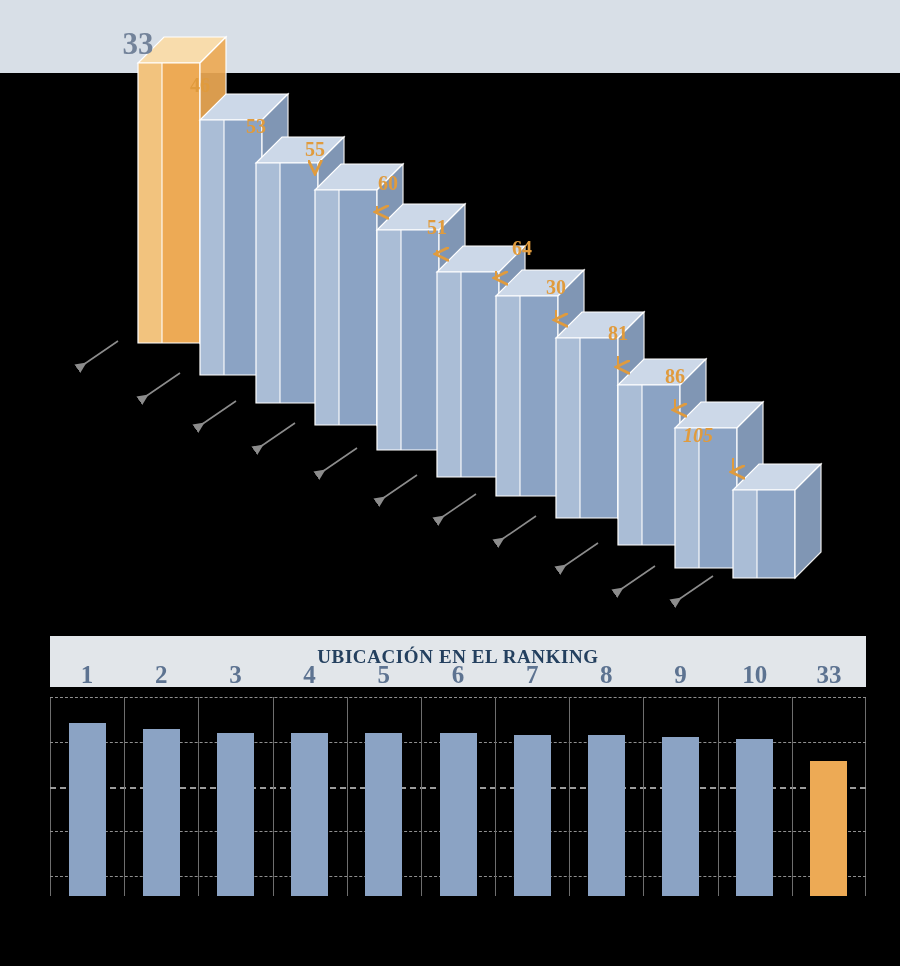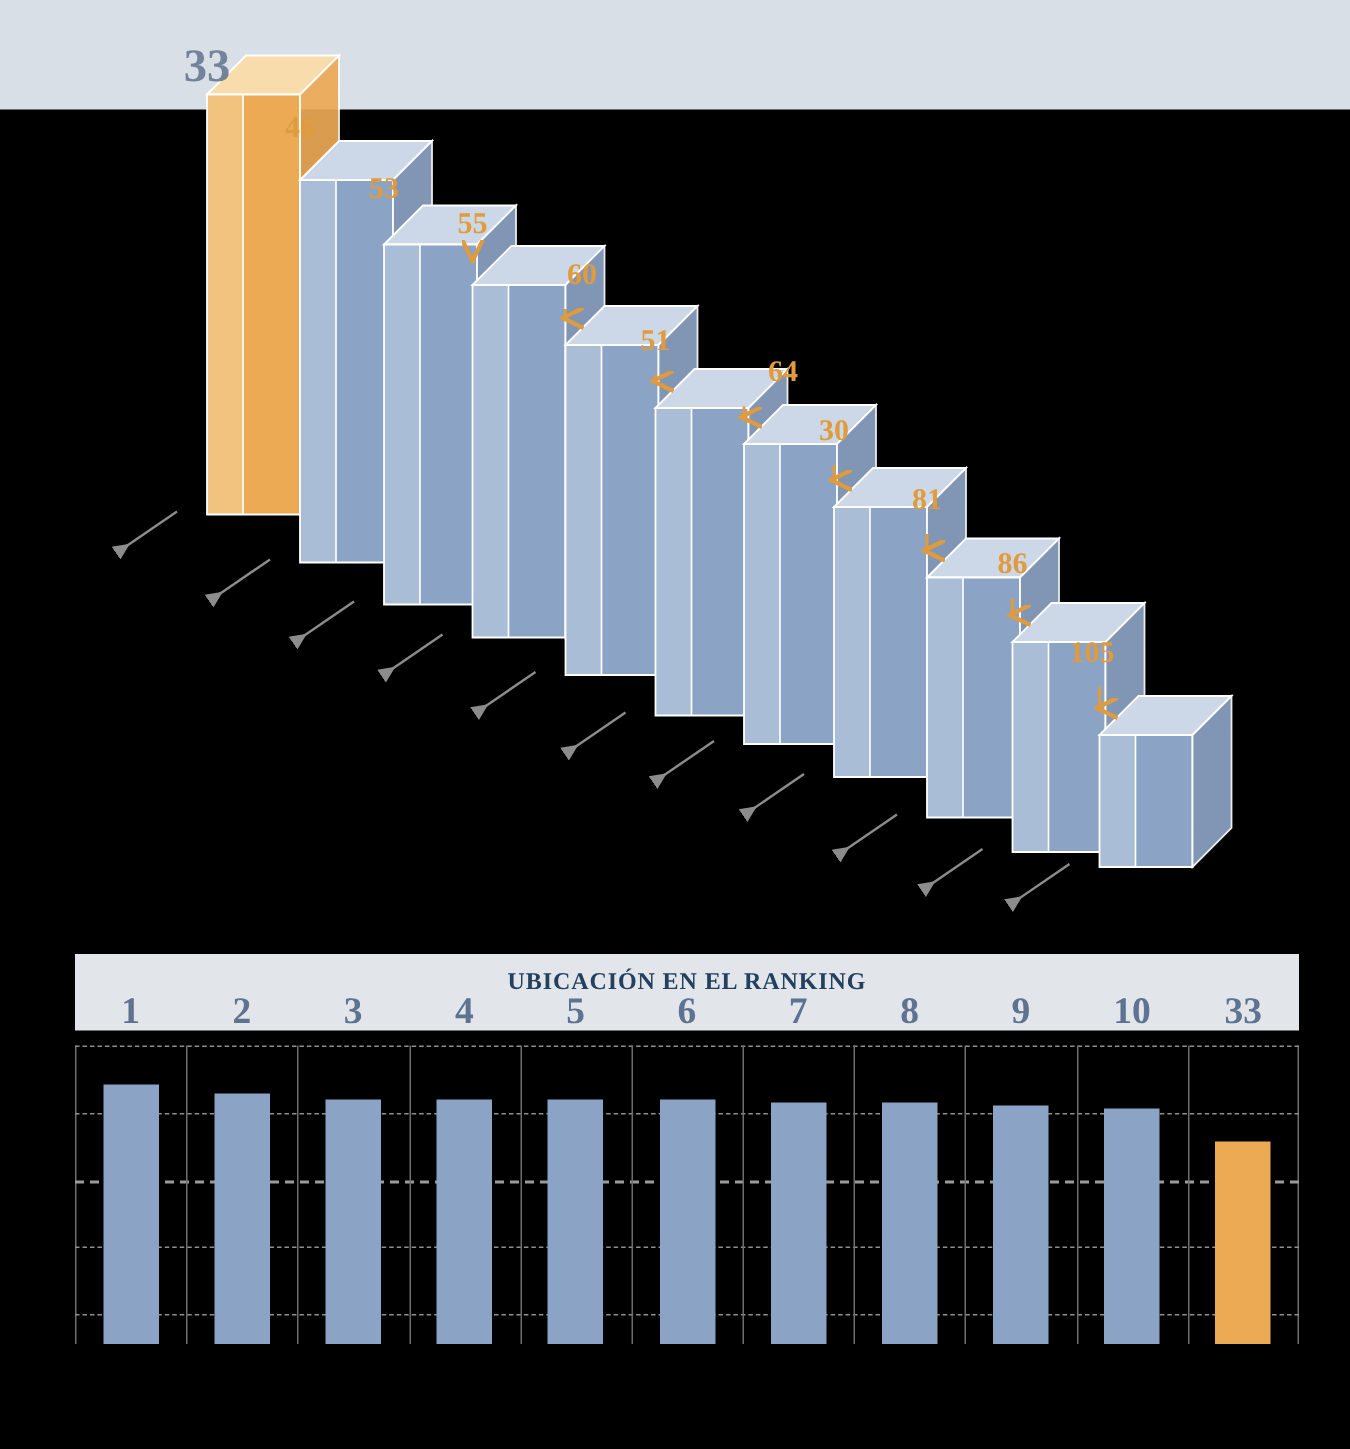--- a/index.html
+++ b/index.html
@@ -44,21 +44,21 @@
 
   
   .rank-header{
     position:absolute;left:50px;top:636px;width:816px;height:51px;
     background:#e2e6ea;
   }
   .rank-header-text{
     position:absolute;left:0;top:10px;width:816px;
     text-align:center;
     font-family:"Liberation Serif", serif;
-    font-weight:bold;font-size:16px;
+    font-weight:bold;font-size:19px;
     color:#24405f;letter-spacing:.6px;
   }
   .rank-nums{
     position:absolute;left:50px;top:661px;width:816px;height:34px;
   }
   .rank-num{
     position:absolute;top:0;
     text-align:center;
     font-family:"Liberation Serif", serif;
     font-weight:bold;font-size:25px;
@@ -387,21 +387,21 @@
       <div class="iso-bar" style="left: 667px; top: 574px;">
         <svg width="52" height="38">
           <defs>
             <marker id="ah10" markerWidth="7" markerHeight="7" refX="5" refY="3.2" orient="auto">
               <path d="M7,0 L0,3.2 L7,6.4 z" fill="#8c8c8c"></path>
             </marker>
           </defs>
           <line x1="46" y1="2" x2="8" y2="28" stroke="#8c8c8c" stroke-width="1.6" marker-end="url(#ah10)"></line>
         </svg>
       </div>
-      <div class="vlabel" style="left: 698px; top: 424px; width: 60px;">105</div>
+      <div class="vlabel" style="left: 668px; top: 424px; width: 60px; font-style: italic;">105</div>
       <div class="iso-bar" style="left: 727px; top: 458px;">
         <svg width="14" height="22">
           <defs>
             <marker id="dn10" markerWidth="8" markerHeight="8" refX="3.4" refY="6" orient="auto">
               <path d="M0,0 L3.4,7 L6.8,0" fill="none" stroke="#e09b3d" stroke-width="1.4"></path>
             </marker>
           </defs>
           <line x1="6" y1="0" x2="6" y2="14" stroke="#e09b3d" stroke-width="2" marker-end="url(#dn10)"></line>
         </svg>
       </div>

